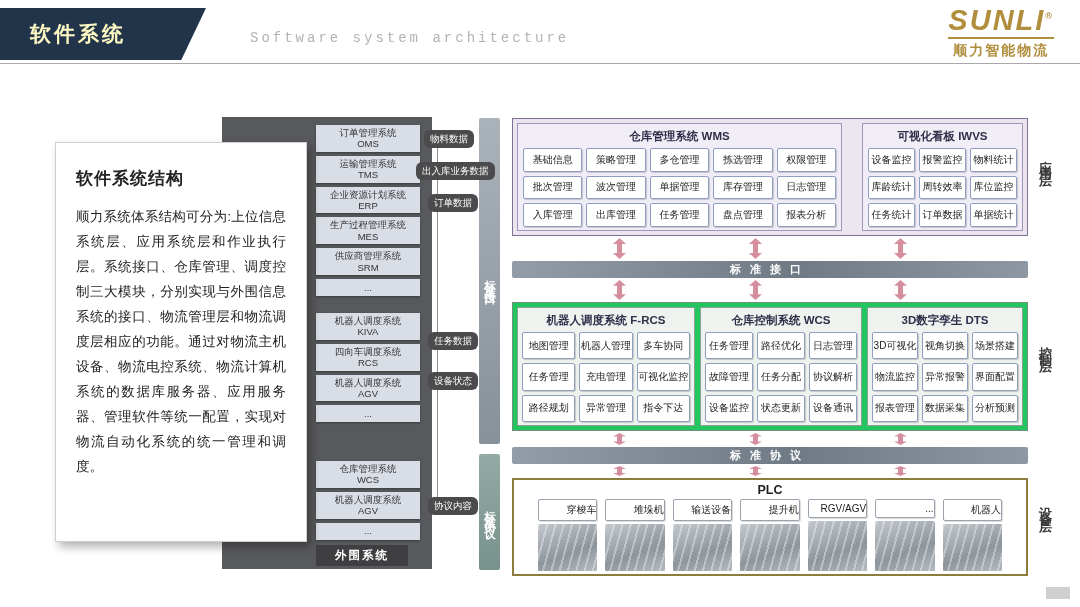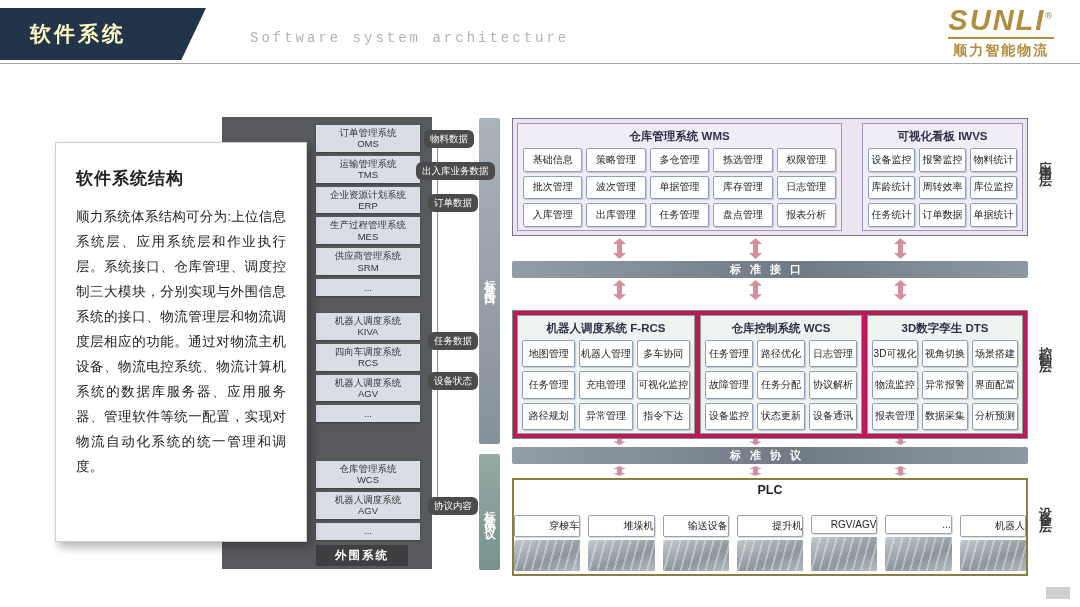--- a/index.html
+++ b/index.html
@@ -49,31 +49,31 @@
   .vbar-iface{ left:479px; top:118px; height:326px; background:linear-gradient(180deg,#aab2ba,#87919a); }
   .vbar-proto{ left:479px; top:454px; height:116px; background:linear-gradient(180deg,#94aba5,#77918c); }
   .hbar{ position:absolute; left:512px; width:516px; height:17px; display:flex; align-items:center; justify-content:center;
     color:#fff; font-size:11px; font-weight:bold; letter-spacing:9px; border-radius:2px;
     background:linear-gradient(90deg,#929da7,#6f7a85 55%,#8d98a2); z-index:2; }
 
   
   .layer-block{ position:absolute; left:512px; width:516px; z-index:2; display:flex; gap:6px; }
   #app-block{ top:118px; height:118px; background:#eae5ef; border:1.5px solid #7f7096; padding:4px;gap:20px; }
   .app-section{ border:1px solid #a294ba; background:#f1edf6; padding:3px 5px; display:flex; flex-direction:column; }
-  #control-block{ top:310px; height:129px; background:#be185d; border:1.5px solid #73907f; padding:4px; gap:5px; }
+  #control-block{ top:302px; height:129px; background:#22c55e; border:1.5px solid #73907f; padding:4px; gap:5px; }
   .control-section{ border:1px solid #8aa092; background:#eef3ef; padding:3px 4px; display:flex; flex-direction:column; }
   .section-title{ text-align:center; font-size:11.5px; font-weight:bold; color:#2f2f4a; padding:2px 0 4px; white-space:nowrap; }
   .btn-grid{ display:grid; gap:4px; flex:1; grid-auto-rows:1fr; }
   .cols5{ grid-template-columns:repeat(5,1fr); }
   .cols3{ grid-template-columns:repeat(3,1fr); }
   .chip{ background:#fff; border:1px solid #8f9fc2; border-radius:2px; display:flex; align-items:center; justify-content:center;
     font-size:10px; color:#222; padding:1px; box-shadow:1px 1px 1px rgba(0,0,0,.18); white-space:nowrap; overflow:hidden; }
 
   
-  #device-block{ top:478px; height:98px; background:#fff; border:2px solid #8a7d3e; padding:3px 0; flex-direction:column; display:flex; gap:18px; }
+  #device-block{ top:478px; height:98px; background:#fff; border:2px solid #8a7d3e; padding:3px 24px; flex-direction:column; display:flex; gap:2px; }
   .plc-title{ text-align:center; font-size:12.5px; font-weight:bold; }
   .device-row{ display:flex; gap:8px; flex:1; }
   .device{ flex:1; display:flex; flex-direction:column; gap:3px; }
   .device-btn{ border:1px solid #9aa3ad; background:#fff; font-size:10px; text-align:right; padding:3px 0;
     border-radius:2px; box-shadow:1px 1px 1px rgba(0,0,0,.15); white-space:nowrap; overflow:hidden; }
   .device-photo{ flex:1; border-radius:1px;
     background-image:repeating-linear-gradient(105deg,rgba(255,255,255,.35) 0 2px,rgba(0,0,0,0) 2px 8px),
       linear-gradient(160deg,#c2c8cd,#8d959d 60%,#b3bac0); }
 
   

